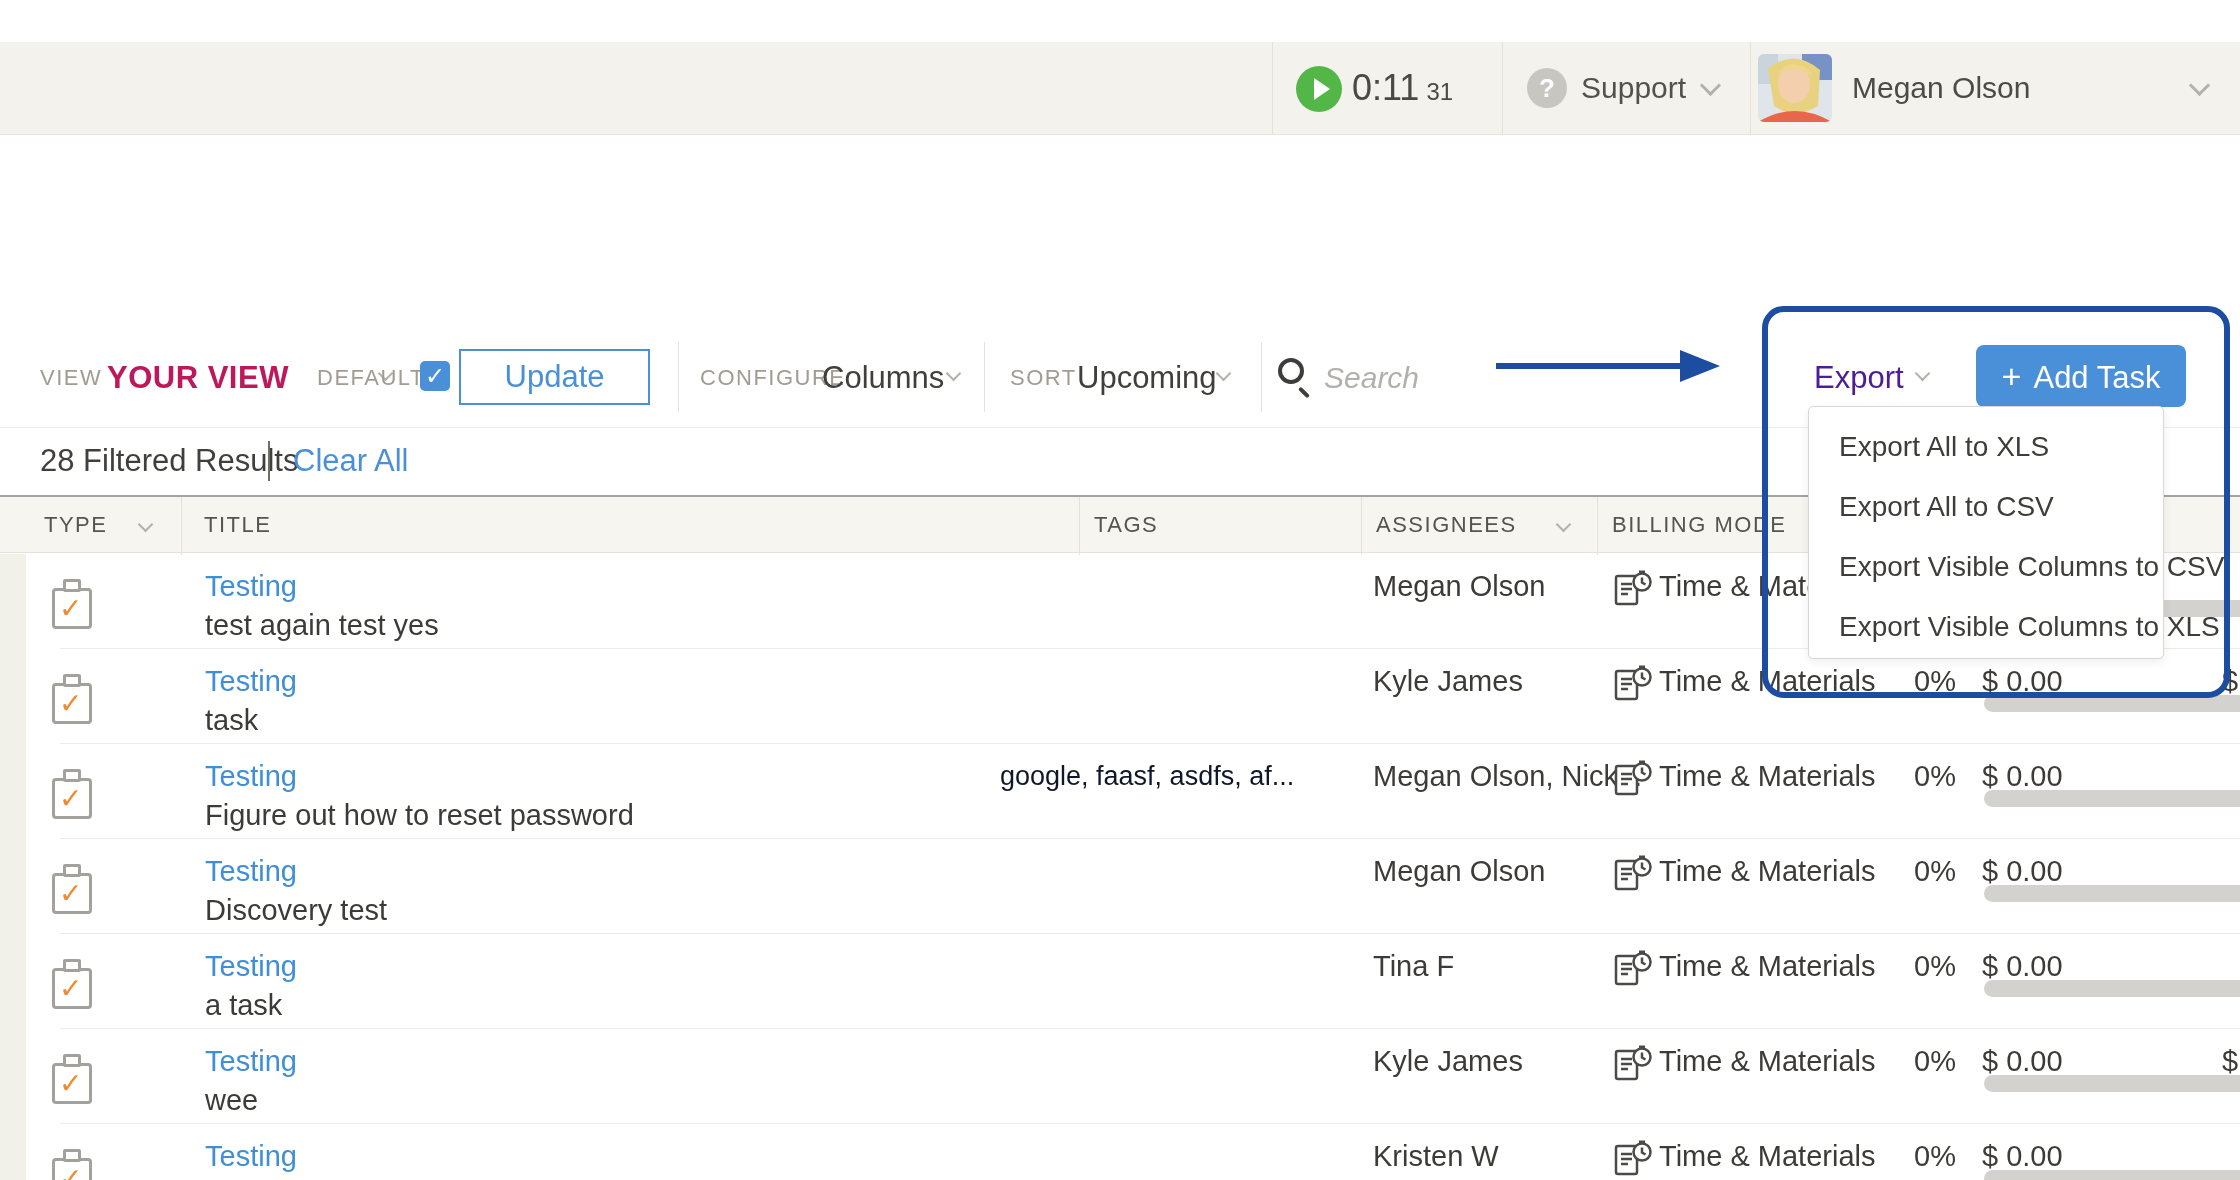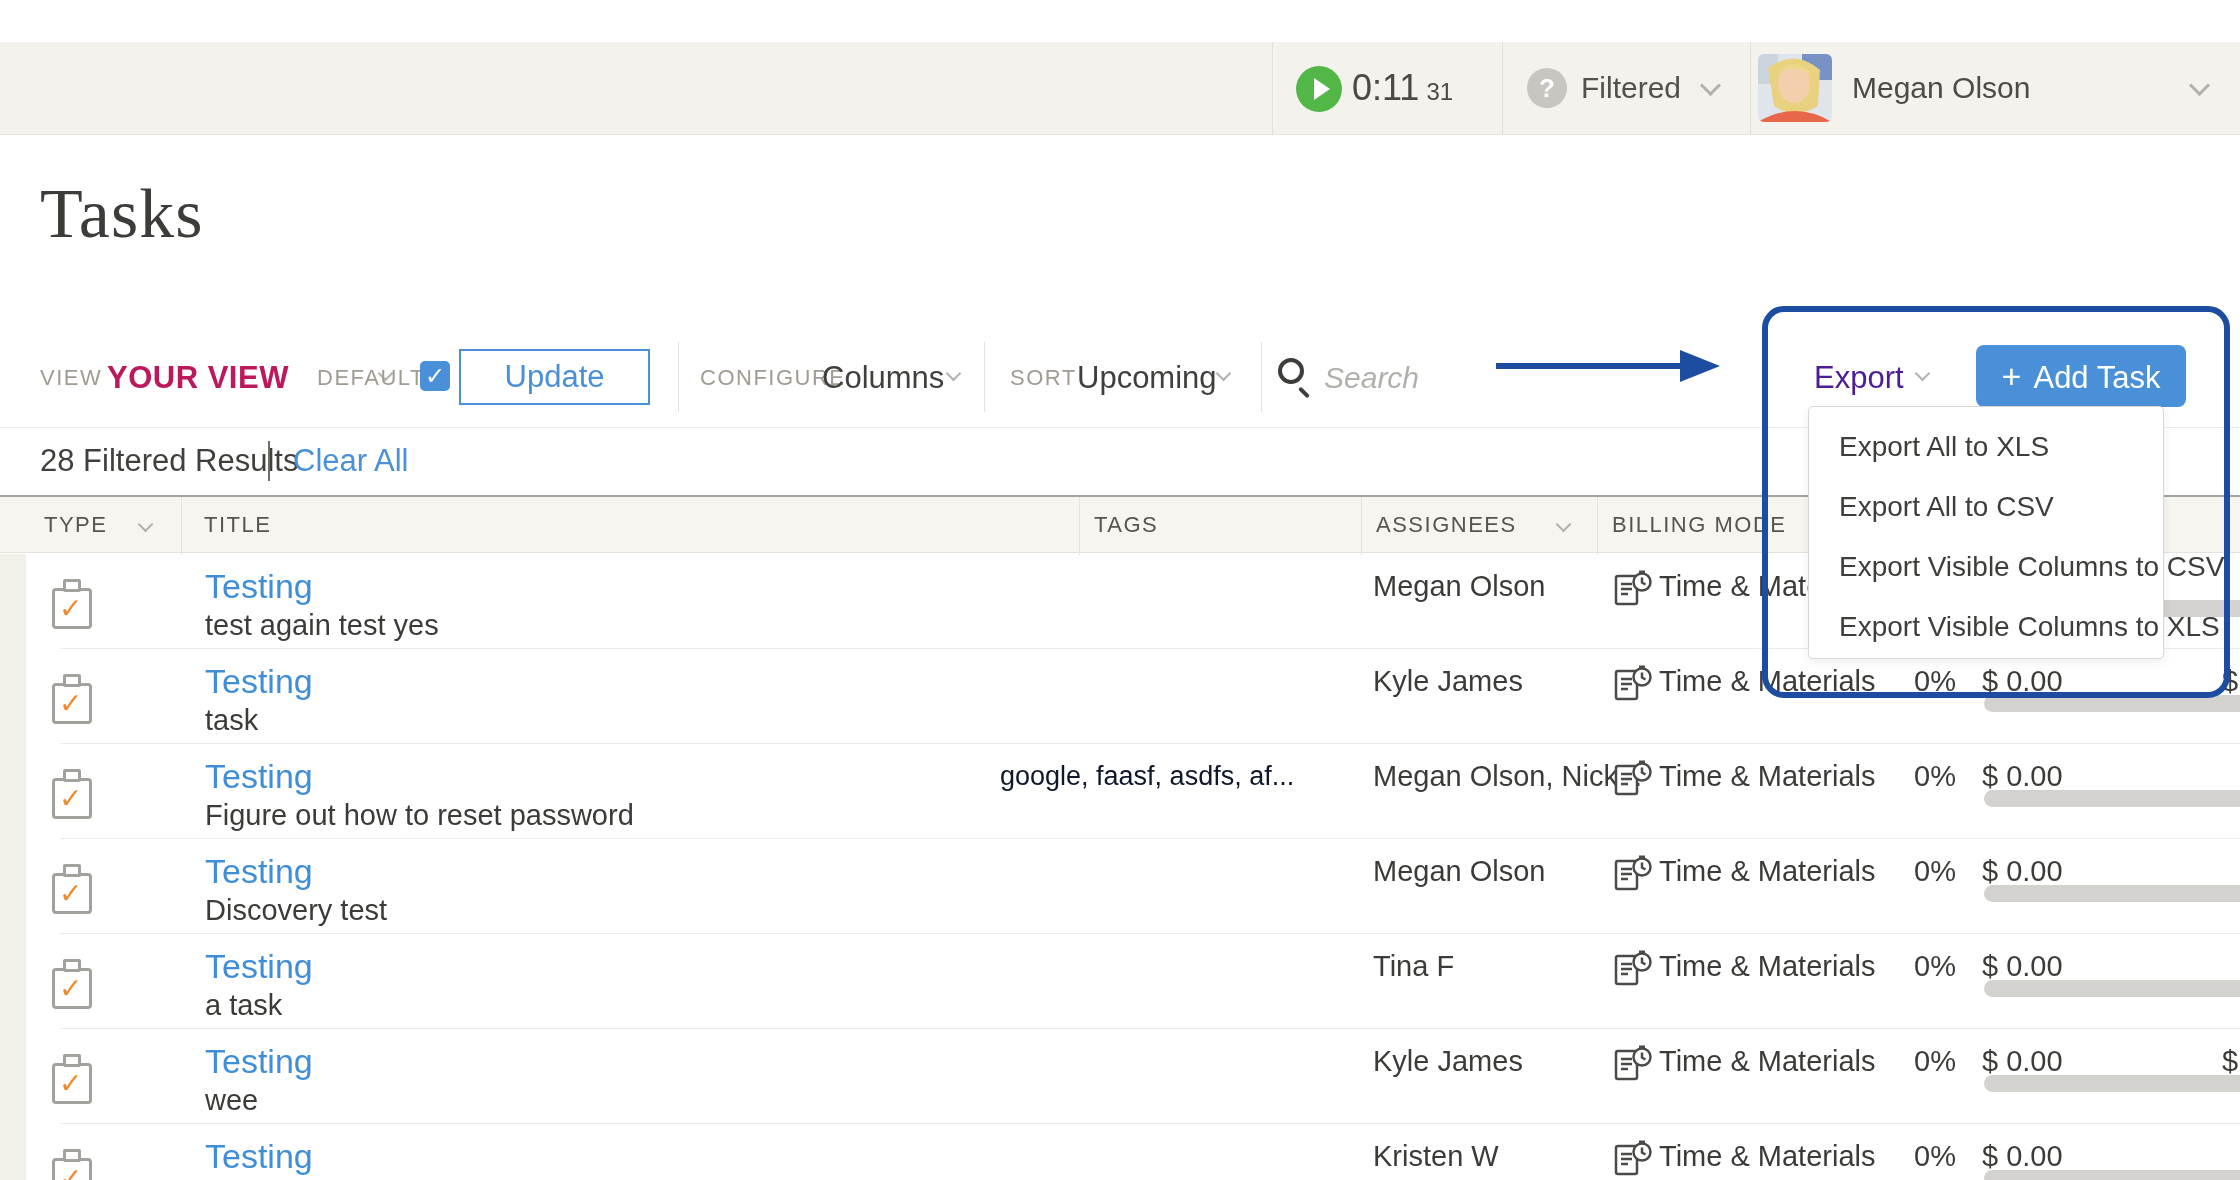--- a/index.html
+++ b/index.html
@@ -87,21 +87,21 @@
   .th-v1{left:181px;} .th-v2{left:1079px;} .th-v3{left:1361px;} .th-v4{left:1597px;}
 
   
   .gutter{position:absolute;left:0;top:512px;width:26px;height:668px;background:#f1f0e9;z-index:3;}
   .row{position:absolute;left:0;width:2240px;height:95px;background:#fff;cursor:pointer;}
   .row .sep{position:absolute;left:60px;right:0;bottom:0;height:1px;background:#ebebe8;}
   .task-icon{position:absolute;left:52px;top:25px;width:40px;height:50px;}
   .task-icon .clip{position:absolute;left:0;top:9px;width:40px;height:41px;border:3px solid #a3a19c;border-radius:4px;background:#fff;}
   .task-icon .tab{position:absolute;left:11px;top:0;width:18px;height:13px;border:3px solid #a3a19c;border-radius:2px;background:#fff;}
   .task-icon .tick{position:absolute;left:7px;top:13px;color:var(--check-orange);font-size:28px;font-weight:bold;}
-  .proj{position:absolute;left:205px;top:32px;transform:translateY(-50%);font-size:34px;color:#3f8ed6;text-decoration:none;cursor:pointer;}
+  .proj{position:absolute;left:205px;top:32px;transform:translateY(-50%);font-size:29px;color:#3f8ed6;text-decoration:none;cursor:pointer;}
   .ttl{position:absolute;left:205px;top:71px;transform:translateY(-50%);font-size:29px;color:#3c3b38;}
   .tags{position:absolute;left:1000px;width:347px;top:32px;transform:translateY(-50%);text-align:left;font-size:27px;color:#0f172a;white-space:nowrap;overflow:hidden;}
   .asg{position:absolute;left:1373px;top:32px;transform:translateY(-50%);font-size:29px;color:#3c3b38;white-space:nowrap;}
   .bill-icon{position:absolute;left:1613px;top:14px;}
   .bill{position:absolute;left:1659px;top:32px;transform:translateY(-50%);font-size:29px;color:#3c3b38;white-space:nowrap;}
   .pct{position:absolute;left:1850px;width:106px;top:32px;transform:translateY(-50%);text-align:right;font-size:29px;color:#3c3b38;}
   .amt{position:absolute;left:1982px;top:32px;transform:translateY(-50%);font-size:29px;color:#3c3b38;}
   .bar{position:absolute;left:1984px;top:46px;width:280px;height:17px;border-radius:9px;background:#d3d2cf;}
   .edge-amt{position:absolute;left:2222px;top:32px;transform:translateY(-50%);font-size:29px;color:#3c3b38;}
 </style>
@@ -110,38 +110,37 @@
 
 <div id="app">
 
   <div class="topbar">
     <div class="vdiv vdiv-1"></div>
     <div class="vdiv vdiv-2"></div>
     <div class="vdiv vdiv-3"></div>
     <div class="play-btn"></div>
     <div class="timer-text"><span>0:11</span><span class="timer-secs">31</span></div>
     <div class="support-icon">?</div>
-    <div class="support-label">Filtered</div>
+    <div class="support-label">Support</div>
     <span class="chev support-chev"></span>
     <div class="avatar">
       <svg width="74" height="68" viewBox="0 0 74 68">
         <rect width="74" height="68" fill="#dfe5ea"></rect>
         <rect x="44" y="0" width="30" height="26" fill="#7792c4"></rect>
         <rect x="0" y="0" width="20" height="30" fill="#c9d4dd"></rect>
         <path d="M10 14 Q37 -6 62 16 L60 52 Q37 66 16 52 Z" fill="#e9d27f"></path>
         <ellipse cx="36" cy="30" rx="16" ry="19" fill="#f3cfae"></ellipse>
         <path d="M20 20 Q36 8 54 22 Q50 12 36 10 Q24 11 20 20Z" fill="#edd88a"></path>
         <path d="M0 68 Q37 46 74 68 Z" fill="#e8674b"></path>
       </svg>
     </div>
     <div class="user-name">Megan Olson</div>
     <span class="chev user-chev"></span>
   </div>
 
-  <div class="page-title">Tasks</div>
 
   <div class="toolbar-rule"></div>
   <div class="lbl view-label">VIEW</div>
   <div class="view-value">YOUR VIEW</div>
   <span class="chev chev-sm view-chev"></span>
   <div class="lbl default-label">DEFAULT</div>
   <div class="checkbox"></div>
   <div class="update-btn">Update</div>
   <div class="tb-div tb-div-1"></div>
   <div class="lbl configure-label">CONFIGURE</div>

